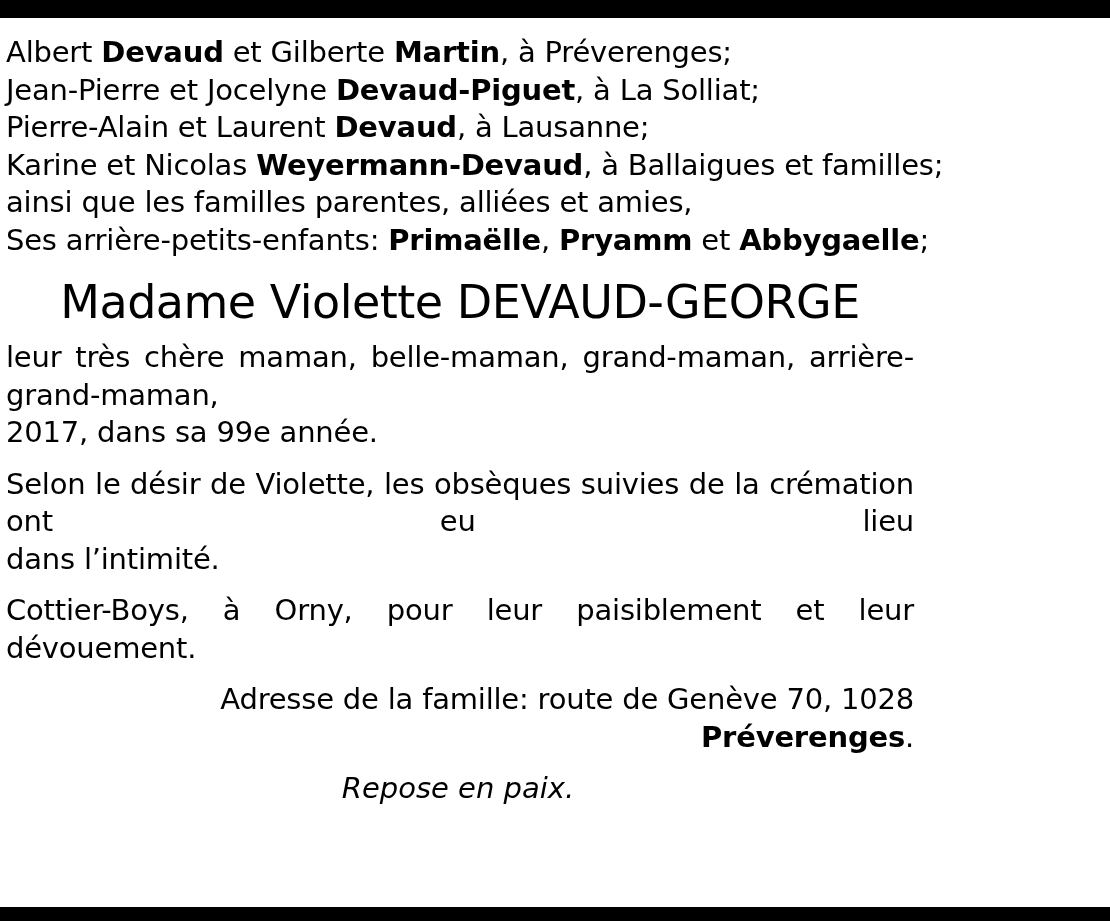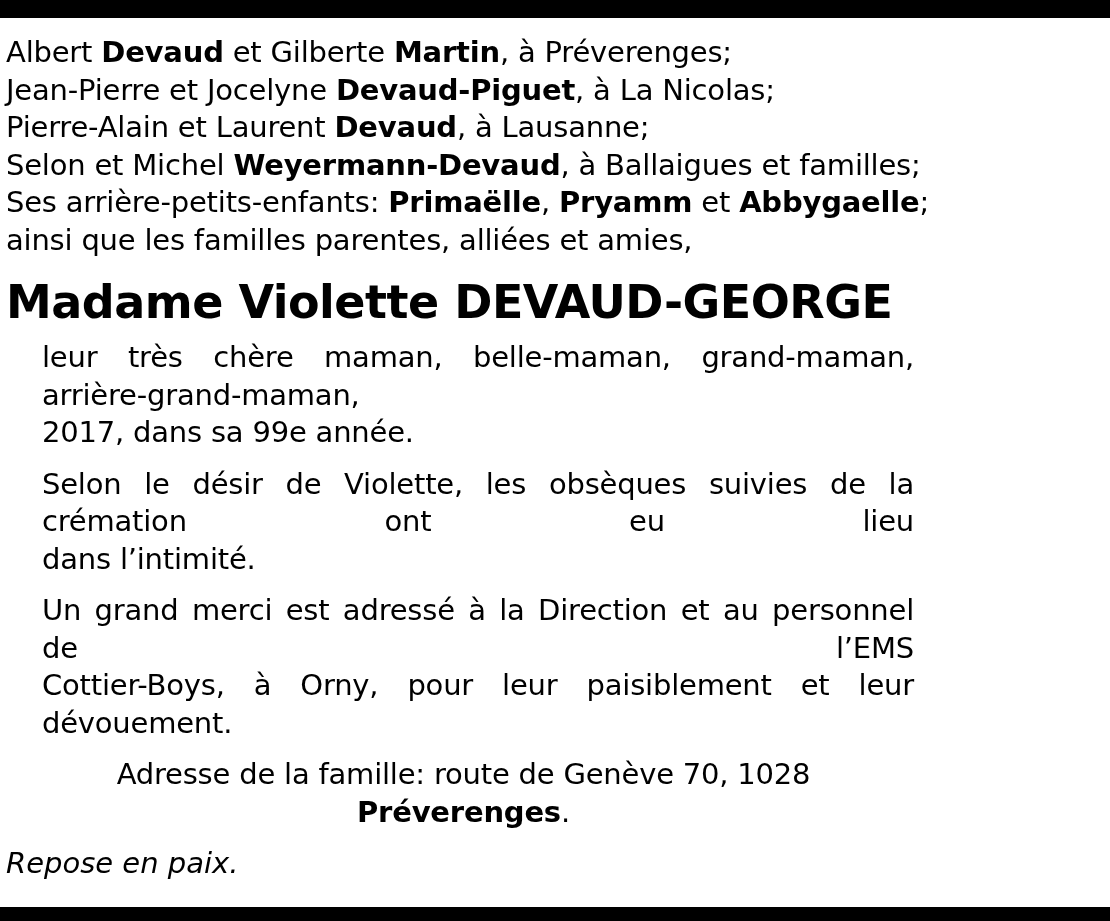--- a/index.html
+++ b/index.html
@@ -52,55 +52,55 @@
     letter-spacing: -0.2px;
     white-space: nowrap;
   }
   .family-list .line {
     display: block;
   }
   .family-list b {
     font-weight: bold;
   }
   .deceased-name {
-    font-weight: bold;
+    text-align: center;
+    font-weight: normal;
     font-size: 46px;
     line-height: 58px;
     letter-spacing: -0.5px;
     margin-top: 14px;
     margin-bottom: 8px;
     white-space: nowrap;
   }
   .para {
     font-size: 29px;
     line-height: 37.5px;
     letter-spacing: -0.2px;
     text-align: justify;
     text-justify: inter-word;
     margin-bottom: 14px;
   }
   .para.last-left {
-    text-align: center;
+    text-align: right;
     margin-left: 7px;
   }
   .para.tight {
     margin-bottom: 0;
   }
   .para b { font-weight: bold; }
   .closing {
-    text-align: left;
+    text-align: center;
     font-style: italic;
     font-size: 29px;
     line-height: 37.5px;
     margin-top: 14px;
     padding-right: 4px;
   }
   .nowrap-justify {
     text-align: justify;
-    margin-left: 36px;
   }
   .nowrap-justify > span.line {
     display: block;
     text-align: justify;
     text-align-last: justify;
   }
   .nowrap-justify > span.line.end {
     text-align-last: left;
   }
 </style>
@@ -108,40 +108,39 @@
 <body>
 
 <div class="notice">
 
   <div class="rule-top"></div>
 
   <div class="content">
 
     <div class="family-list">
         <span class="line"><span>Albert </span><b>Devaud</b><span> et Gilberte </span><b>Martin</b><span>, à Préverenges;</span></span>
-        <span class="line"><span>Jean-Pierre et Jocelyne </span><b>Devaud-Piguet</b><span>, à La Nicolas;</span></span>
+        <span class="line"><span>Jean-Pierre et Jocelyne </span><b>Devaud-Piguet</b><span>, à La Solliat;</span></span>
         <span class="line"><span>Pierre-Alain et Laurent </span><b>Devaud</b><span>, à Lausanne;</span></span>
-        <span class="line"><span>Selon et Michel </span><b>Weyermann-Devaud</b><span>, à Ballaigues et familles;</span></span>
+        <span class="line"><span>Karine et Nicolas </span><b>Weyermann-Devaud</b><span>, à Ballaigues et familles;</span></span>
+        <span class="line"><span>ainsi que les familles parentes, alliées et amies,</span></span>
         <span class="line"><span>Ses arrière-petits-enfants: </span><b>Primaëlle</b><span>, </span><b>Pryamm</b><span> et </span><b>Abbygaelle</b><span>;</span></span>
-        <span class="line"><span>ainsi que les familles parentes, alliées et amies,</span></span>
       </div>
 
     <div class="deceased-name">Madame Violette DEVAUD-GEORGE</div>
 
     <div class="paragraphs">
         <div class="para nowrap-justify">
           <span class="line">leur très chère maman, belle-maman, grand-maman, arrière-grand-maman,</span>
           <span class="line end">2017, dans sa 99e année.</span>
         </div>
         <div class="para nowrap-justify">
           <span class="line">Selon le désir de Violette, les obsèques suivies de la crémation ont eu lieu</span>
           <span class="line end">dans l’intimité.</span>
         </div>
         <div class="para nowrap-justify">
-          <span class="line">Un grand merci est adressé à la Direction et au personnel de l’EMS</span>
           <span class="line end">Cottier-Boys, à Orny, pour leur paisiblement et leur dévouement.</span>
         </div>
       </div>
 
     <div class="para last-left tight"><span>Adresse de la famille: route de Genève 70, 1028 </span><b>Préverenges</b><span>.</span></div>
 
     <div class="closing">Repose en paix.</div>
 
   </div>
 

